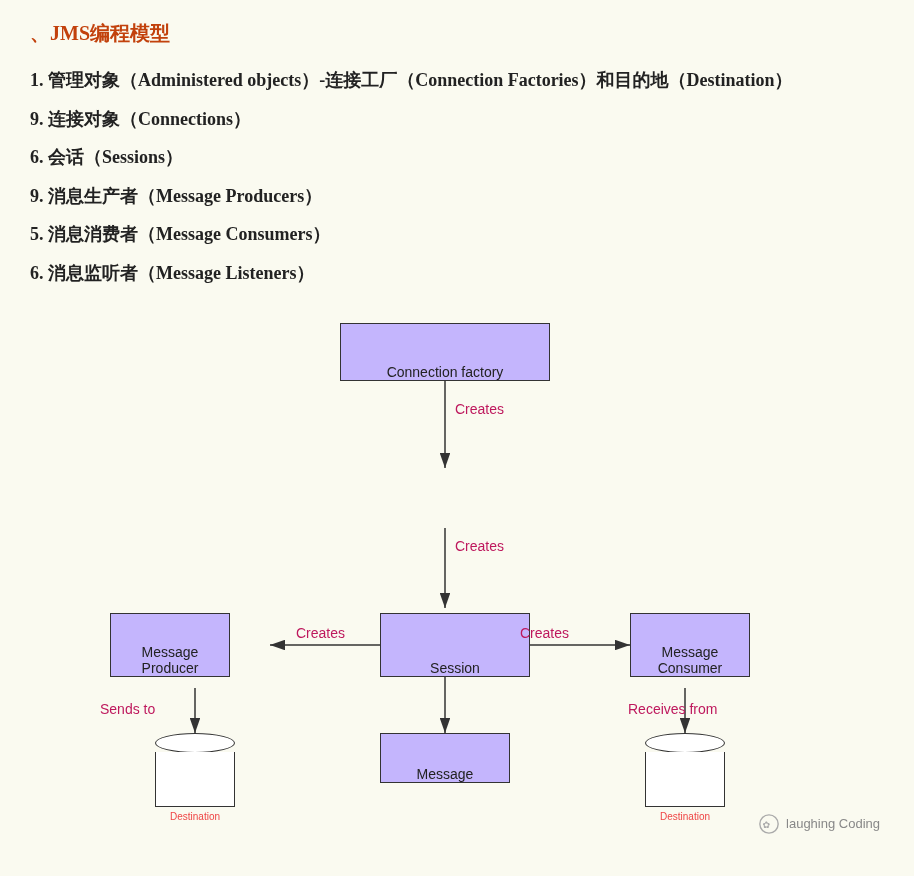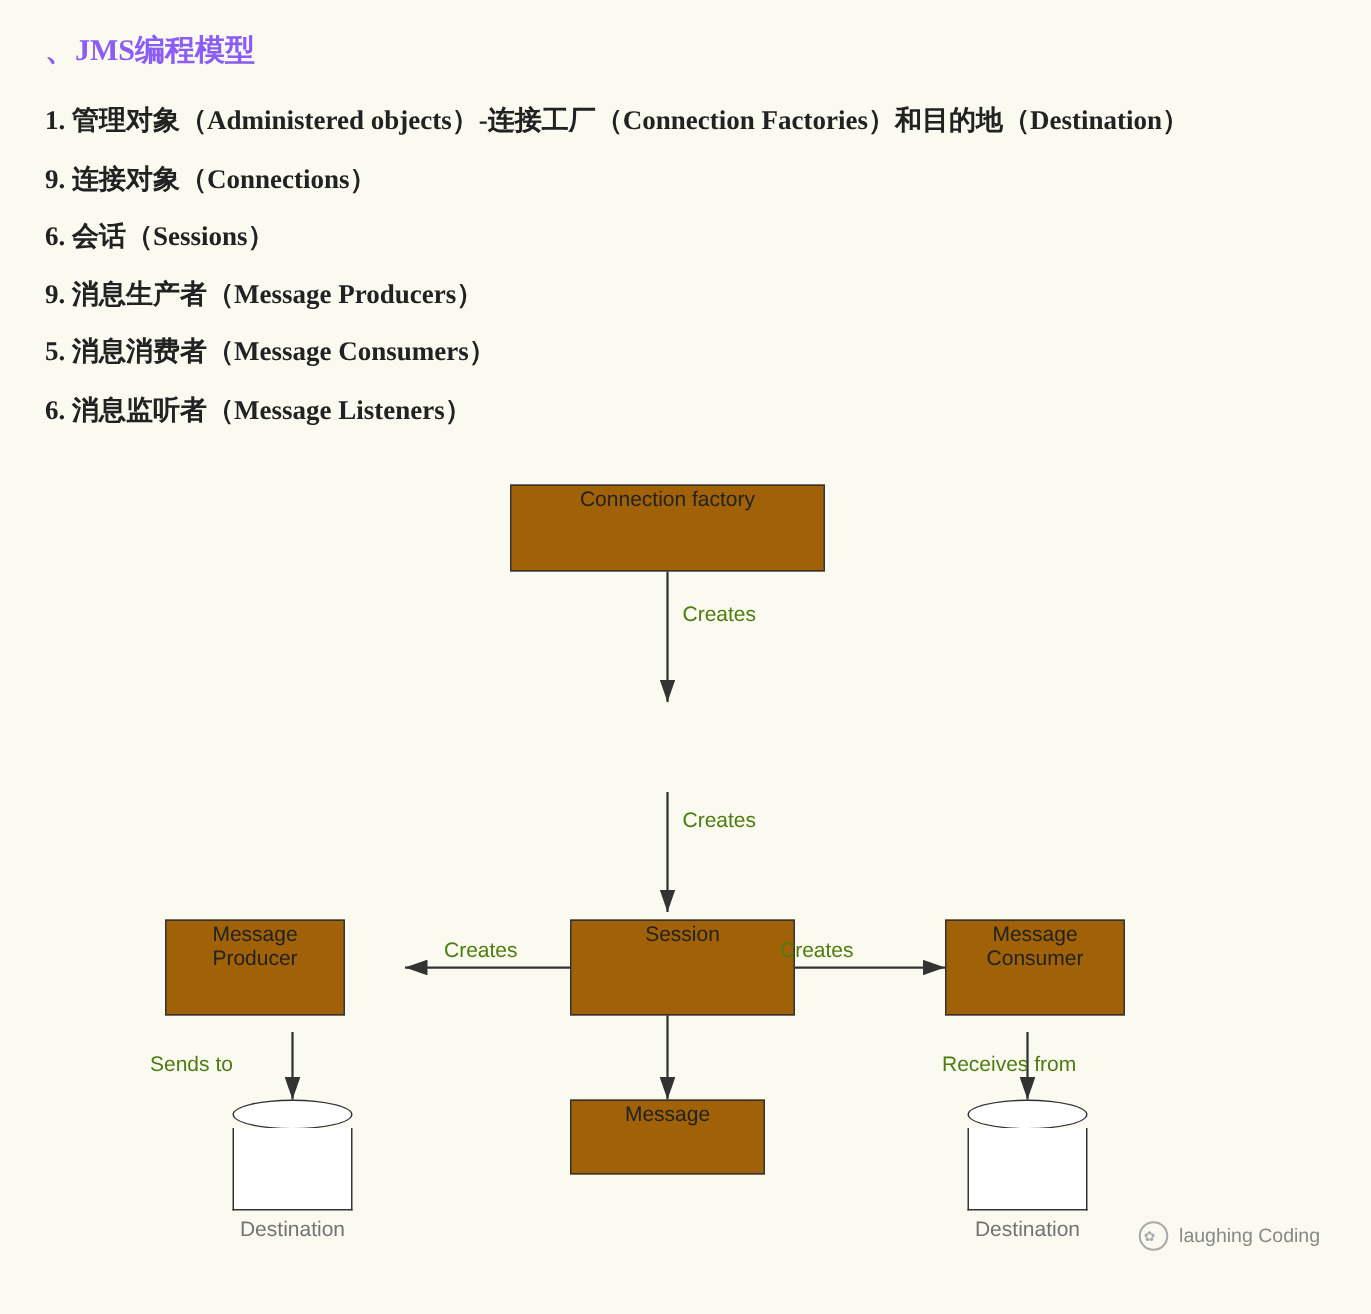--- a/index.html
+++ b/index.html
@@ -9,52 +9,52 @@
       font-size: 15px;
       color: #222;
       padding: 20px 30px;
       width: 914px;
       min-height: 876px;
     }
     .page-title {
       font-size: 20px;
       font-weight: bold;
       margin-bottom: 18px;
-      color: #8b5cf6;
+      color: #c2410c;
     }
     .list-item {
       margin-bottom: 8px;
       font-size: 18px;
       line-height: 1.7;
       font-weight: bold;
     }
     .diagram-area {
       margin-top: 24px;
       position: relative;
       width: 860px;
       height: 530px;
     }
     
     .box {
       position: absolute;
       border: 1.5px solid #333;
-      background: #a16207;
+      background: #c4b5fd;
       display: flex;
-      align-items: flex-start;
+      align-items: flex-end;
       justify-content: center;
       text-align: center;
       font-size: 14px;
       font-family: Arial, sans-serif;
     }
     
     .arrow-label {
       position: absolute;
       font-size: 14px;
       font-family: Arial, sans-serif;
-      color: #4d7c0f;
+      color: #be185d;
     }
     
     .arrows-svg {
       position: absolute;
       top: 0; left: 0;
       width: 100%;
       height: 100%;
       pointer-events: none;
     }
     
@@ -75,24 +75,24 @@
     }
     .cyl-top {
       width: 80px;
       height: 20px;
       border: 1.5px solid #333;
       border-radius: 50%;
       background: #fff;
       margin-bottom: -1px;
     }
     .cyl-label {
-      font-size: 14px;
+      font-size: 10px;
       font-family: Arial, sans-serif;
       margin-top: 4px;
-      color: #737373;
+      color: #ef4444;
     }
     .watermark {
       position: absolute;
       bottom: 8px;
       right: 10px;
       font-size: 13px;
       color: #888;
       font-family: Arial, sans-serif;
       display: flex;
       align-items: center;

